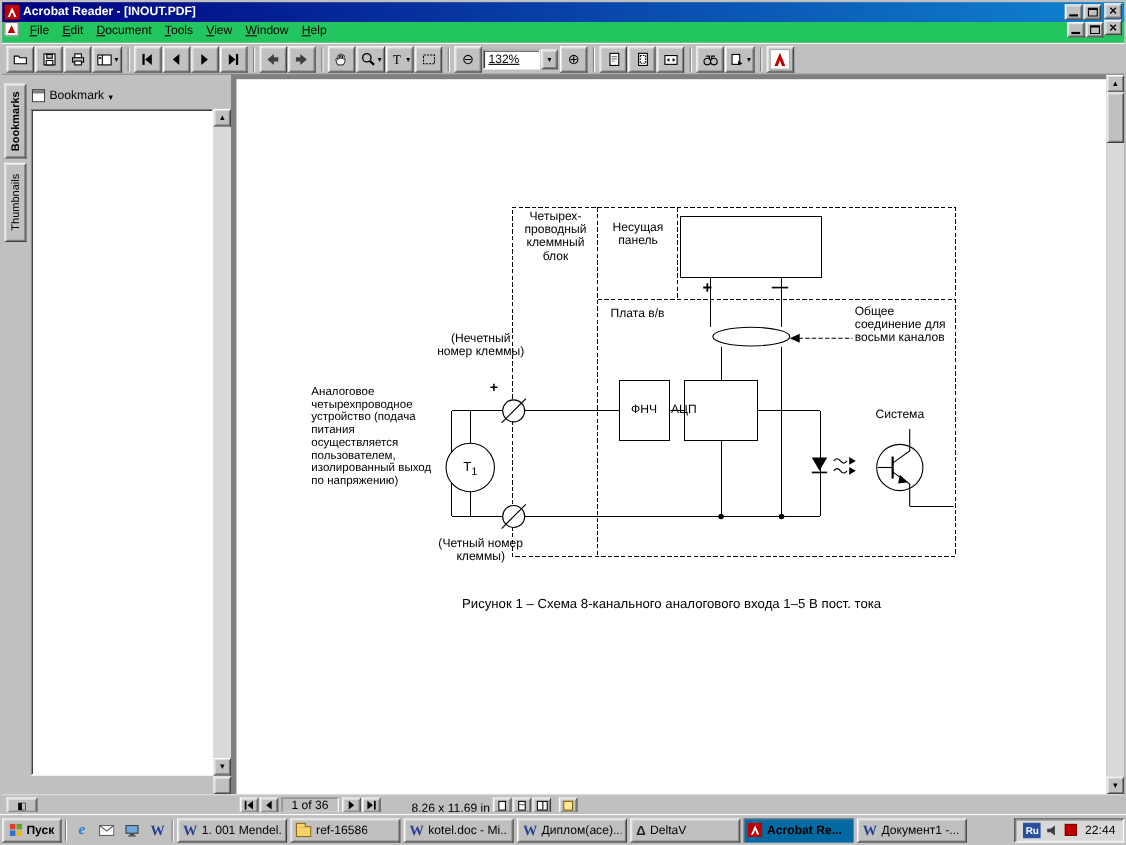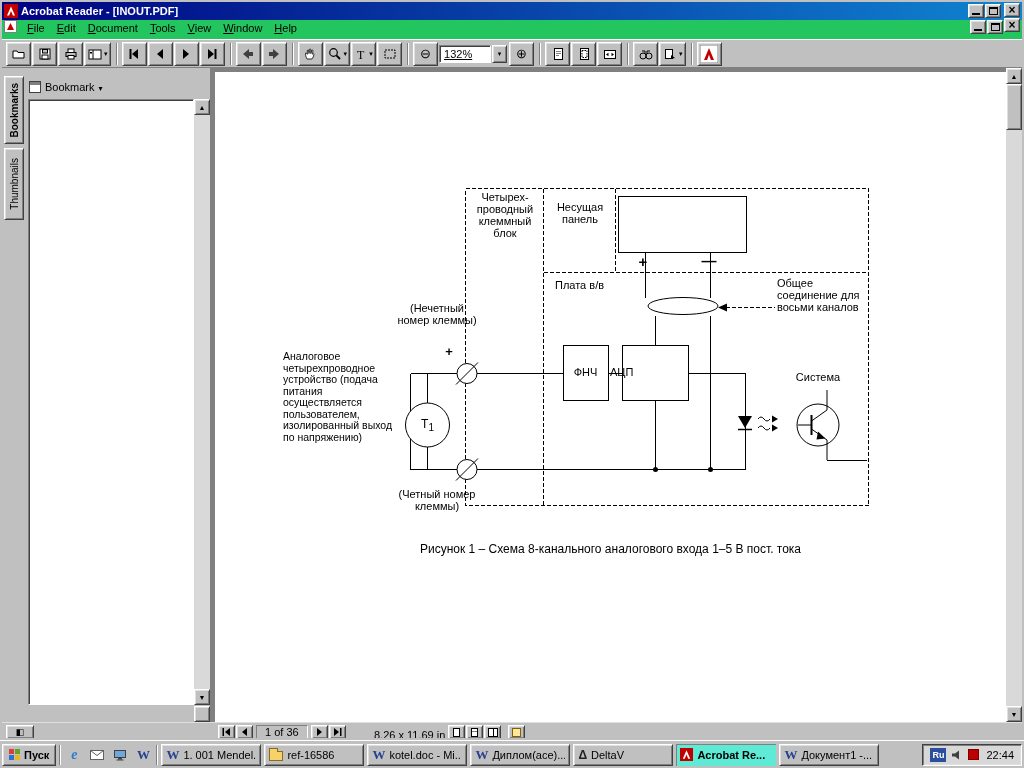--- a/index.html
+++ b/index.html
@@ -87,21 +87,21 @@
   
   .taskbar { position:absolute; left:0; top:740px; width:1024px; height:28px; border-top:1px solid #fff; box-shadow:0 -2px 0 #c0c0c0; background:#c0c0c0; display:flex; align-items:center; padding:0 2px; gap:3px; }
   .start { height:22px; display:flex; align-items:center; gap:4px; padding:0 6px; font-weight:bold; }
   .flag { width:11px; height:11px; display:grid; grid-template-columns:5px 5px; grid-template-rows:5px 5px; gap:1px; }
   .flag i { display:block; }
   .f1{background:#e03c31;} .f2{background:#61a527;} .f3{background:#2f6fd6;} .f4{background:#e8b71a;}
   .qsep { width:2px; height:20px; border-left:1px solid #808080; border-right:1px solid #fff; }
   .ql { width:20px; height:20px; display:flex; align-items:center; justify-content:center; }
   .task { width:100px; height:22px; display:flex; align-items:center; gap:4px; padding:0 4px; overflow:hidden; white-space:nowrap; }
   .task span.lbl { overflow:hidden; text-overflow:clip; }
-  .task.active { border-color:#404040 #fff #fff #404040; box-shadow:inset 1px 1px 0 #808080; background:#5eead4; font-weight:bold; }
+  .task.active { border-color:#404040 #fff #fff #404040; box-shadow:inset 1px 1px 0 #808080; background:#0369a1; font-weight:bold; }
   .folder { position:relative; width:14px; height:10px; background:#f7d26a; border:1px solid #8a6d1a; flex:none; margin-top:2px; }
   .folder::before { content:""; position:absolute; left:-1px; top:-4px; width:7px; height:3px; background:#f7d26a; border:1px solid #8a6d1a; border-bottom:none; }
   .wletter { font-family:"Liberation Serif", serif; font-weight:bold; font-size:13px; color:#26418f; flex:none; }
   .eletter { font-family:"Liberation Serif", serif; font-weight:bold; font-style:italic; font-size:14px; color:#2b7cd3; }
   .delta { font-weight:bold; font-size:12px; color:#222; flex:none; }
   .tray { margin-left:auto; height:22px; display:flex; align-items:center; gap:5px; padding:0 7px; }
   .lang { width:16px; height:14px; background:#2a4f9f; color:#fff; font-size:9px; font-weight:bold; display:flex; align-items:center; justify-content:center; }
   .avicon { width:11px; height:11px; background:#c00000; border:1px solid #700; }
   .clock { margin-left:2px; }
 </style>

